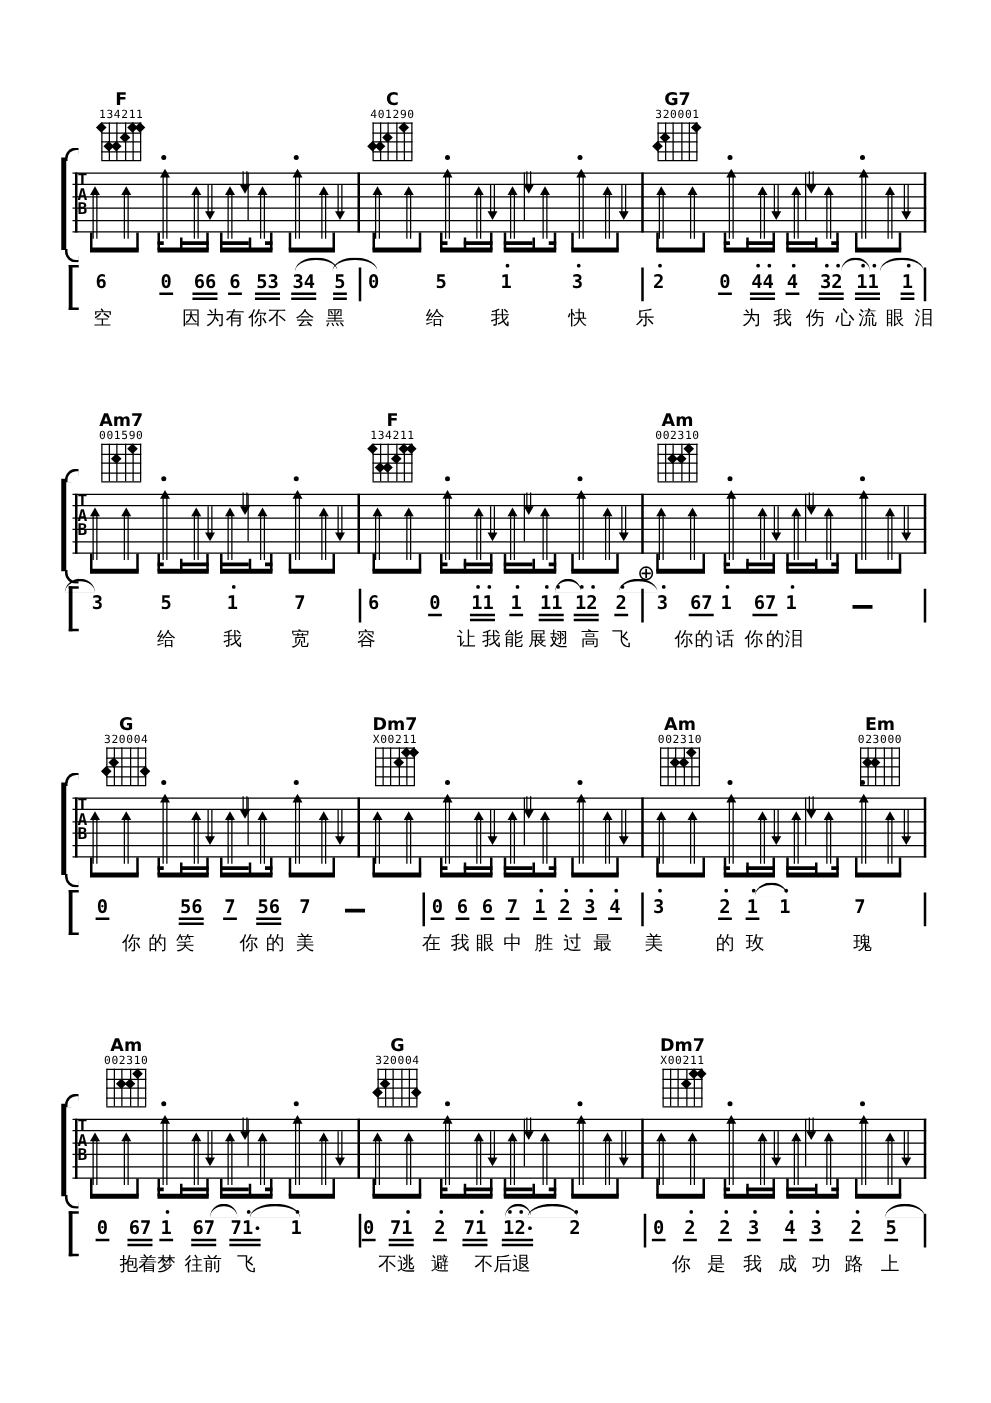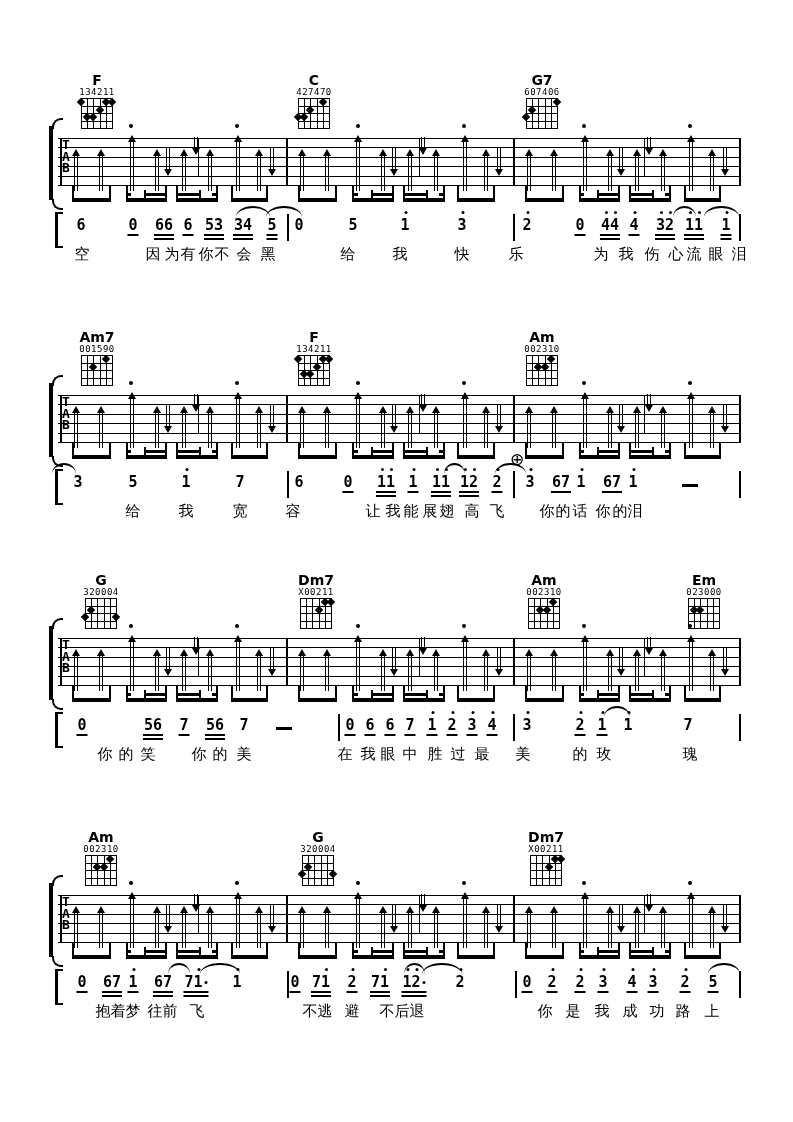--- a/index.html
+++ b/index.html
@@ -311,42 +311,42 @@
           <div class="cdot" style="left: -3px; top: 1px;"></div>
           <div class="cdot" style="left: 22px; top: 1px;"></div>
           <div class="cdot" style="left: 28px; top: 1px;"></div>
           <div class="cdot" style="left: 16px; top: 9px;"></div>
           <div class="cdot" style="left: 3px; top: 16px;"></div>
           <div class="cdot" style="left: 9px; top: 16px;"></div>
         </div>
       </div>
       <div style="position: absolute; left: 278px; top: -66px; width: 72px; height: 58px;">
         <div class="cname" style="left: 36px; top: 0px;">C</div>
-        <div class="cfing" style="left: 36px; top: 15px;">427470</div>
+        <div class="cfing" style="left: 36px; top: 15px;">401290</div>
         <div style="position: absolute; left: 20px; top: 26px; width: 32px; height: 30px;">
           <div class="cvl" style="left: 0px; top: 0px; height: 30px;"></div>
           <div class="cvl" style="left: 6px; top: 0px; height: 30px;"></div>
           <div class="cvl" style="left: 12px; top: 0px; height: 30px;"></div>
           <div class="cvl" style="left: 19px; top: 0px; height: 30px;"></div>
           <div class="cvl" style="left: 25px; top: 0px; height: 30px;"></div>
           <div class="cvl" style="left: 31px; top: 0px; height: 30px;"></div>
           <div class="chl" style="top: 0px; left: 0px; width: 32px;"></div>
           <div class="chl" style="top: 8px; left: 0px; width: 32px;"></div>
           <div class="chl" style="top: 15px; left: 0px; width: 32px;"></div>
           <div class="chl" style="top: 23px; left: 0px; width: 32px;"></div>
           <div class="chl" style="top: 30px; left: 0px; width: 32px;"></div>
           <div class="cdot" style="left: 22px; top: 1px;"></div>
           <div class="cdot" style="left: 9px; top: 9px;"></div>
           <div class="cdot" style="left: -3px; top: 16px;"></div>
           <div class="cdot" style="left: 3px; top: 16px;"></div>
         </div>
       </div>
       <div style="position: absolute; left: 506px; top: -66px; width: 72px; height: 58px;">
         <div class="cname" style="left: 36px; top: 0px;">G7</div>
-        <div class="cfing" style="left: 36px; top: 15px;">607406</div>
+        <div class="cfing" style="left: 36px; top: 15px;">320001</div>
         <div style="position: absolute; left: 20px; top: 26px; width: 32px; height: 30px;">
           <div class="cvl" style="left: 0px; top: 0px; height: 30px;"></div>
           <div class="cvl" style="left: 6px; top: 0px; height: 30px;"></div>
           <div class="cvl" style="left: 12px; top: 0px; height: 30px;"></div>
           <div class="cvl" style="left: 19px; top: 0px; height: 30px;"></div>
           <div class="cvl" style="left: 25px; top: 0px; height: 30px;"></div>
           <div class="cvl" style="left: 31px; top: 0px; height: 30px;"></div>
           <div class="chl" style="top: 0px; left: 0px; width: 32px;"></div>
           <div class="chl" style="top: 8px; left: 0px; width: 32px;"></div>
           <div class="chl" style="top: 15px; left: 0px; width: 32px;"></div>

